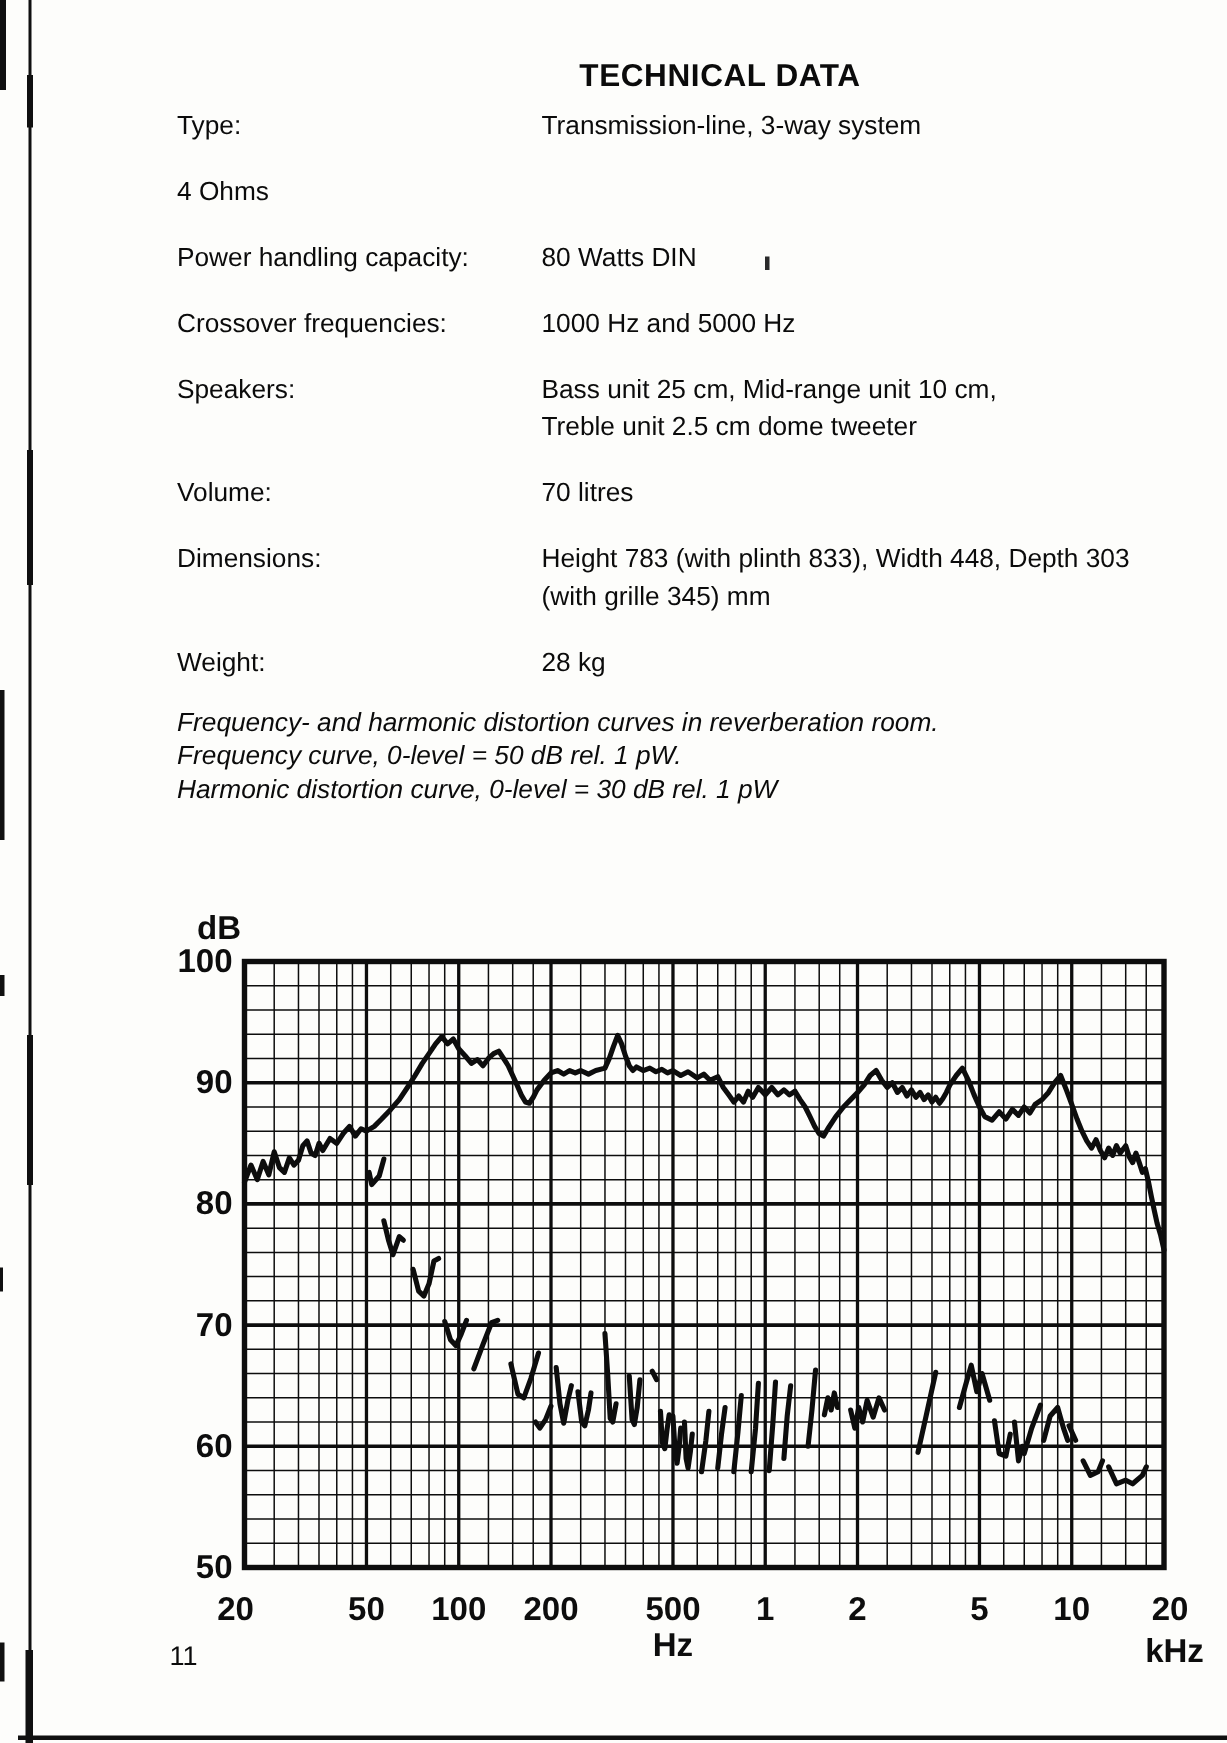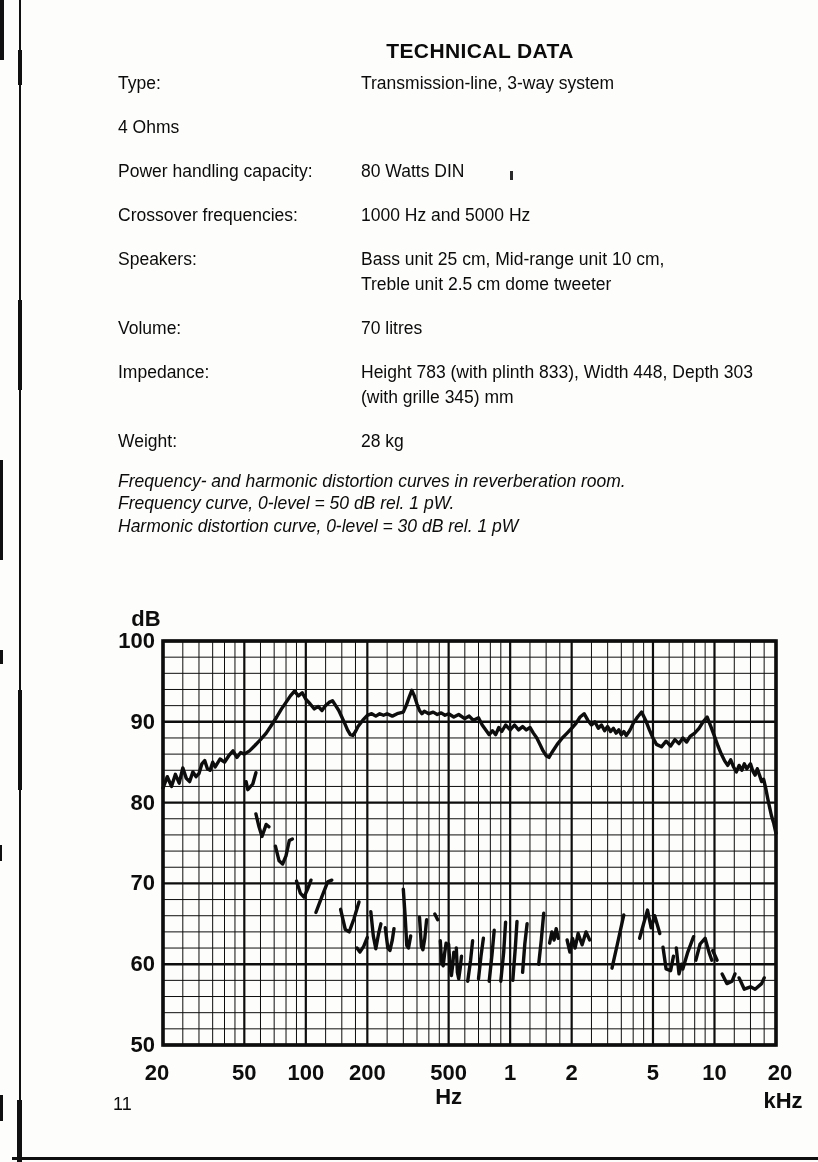--- a/index.html
+++ b/index.html
@@ -60,21 +60,21 @@
     </div>
     <div class="spec-row">
       <div class="spec-label">Speakers:</div>
       <div class="spec-value">Bass unit 25 cm, Mid-range unit 10 cm,<br>Treble unit 2.5 cm dome tweeter</div>
     </div>
     <div class="spec-row">
       <div class="spec-label">Volume:</div>
       <div class="spec-value">70 litres</div>
     </div>
     <div class="spec-row">
-      <div class="spec-label">Impedance:</div>
+      <div class="spec-label">Dimensions:</div>
       <div class="spec-value">Height 783 (with plinth 833), Width 448, Depth 303<br>(with grille 345) mm</div>
     </div>
     <div class="spec-row">
       <div class="spec-label">Weight:</div>
       <div class="spec-value">28 kg</div>
     </div>
   </div>
 
 <div id="notes">
     <div class="note-line">Frequency- and harmonic distortion curves in reverberation room.</div>

